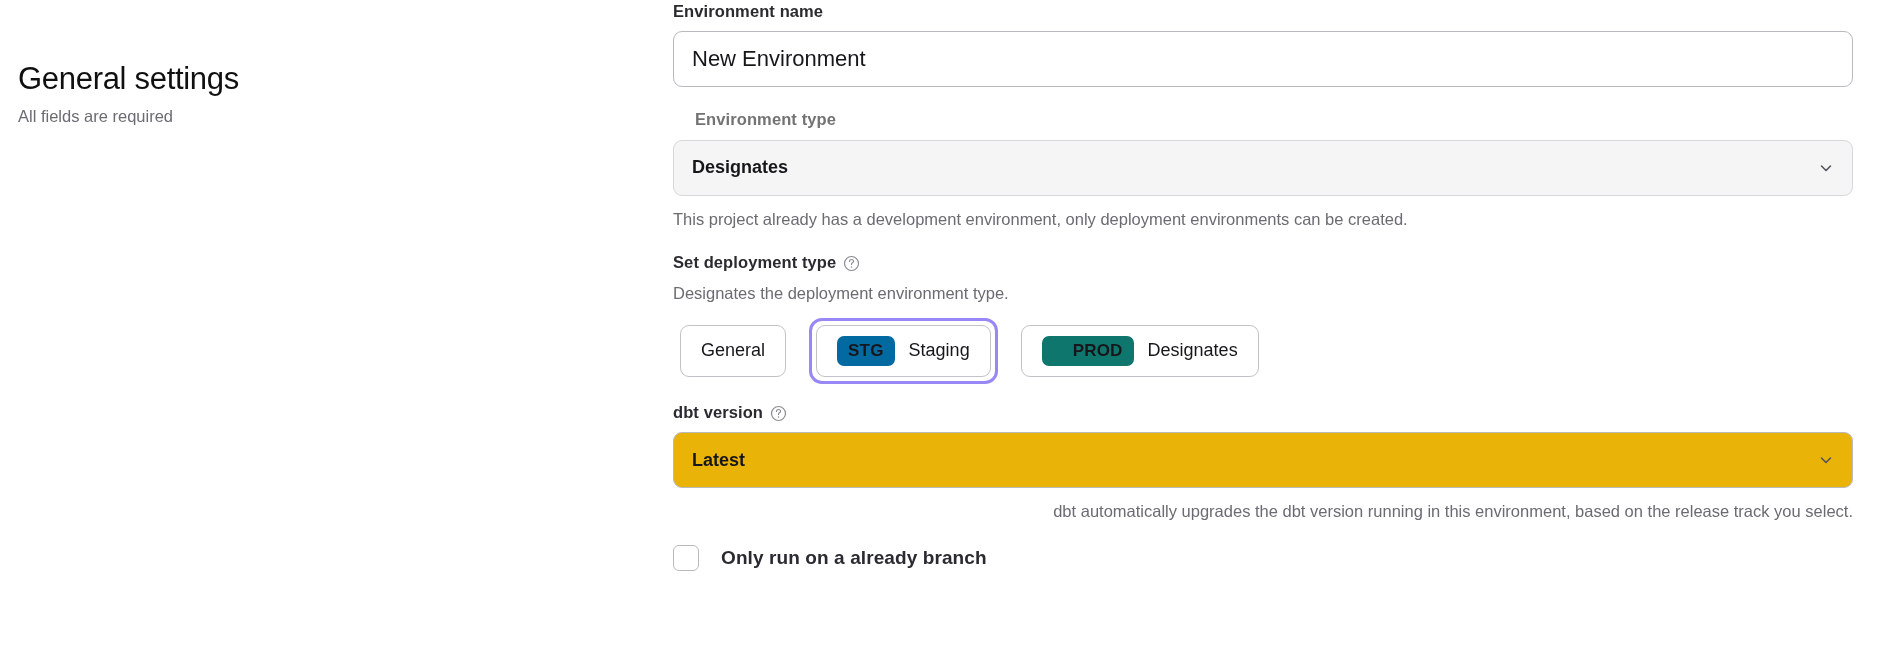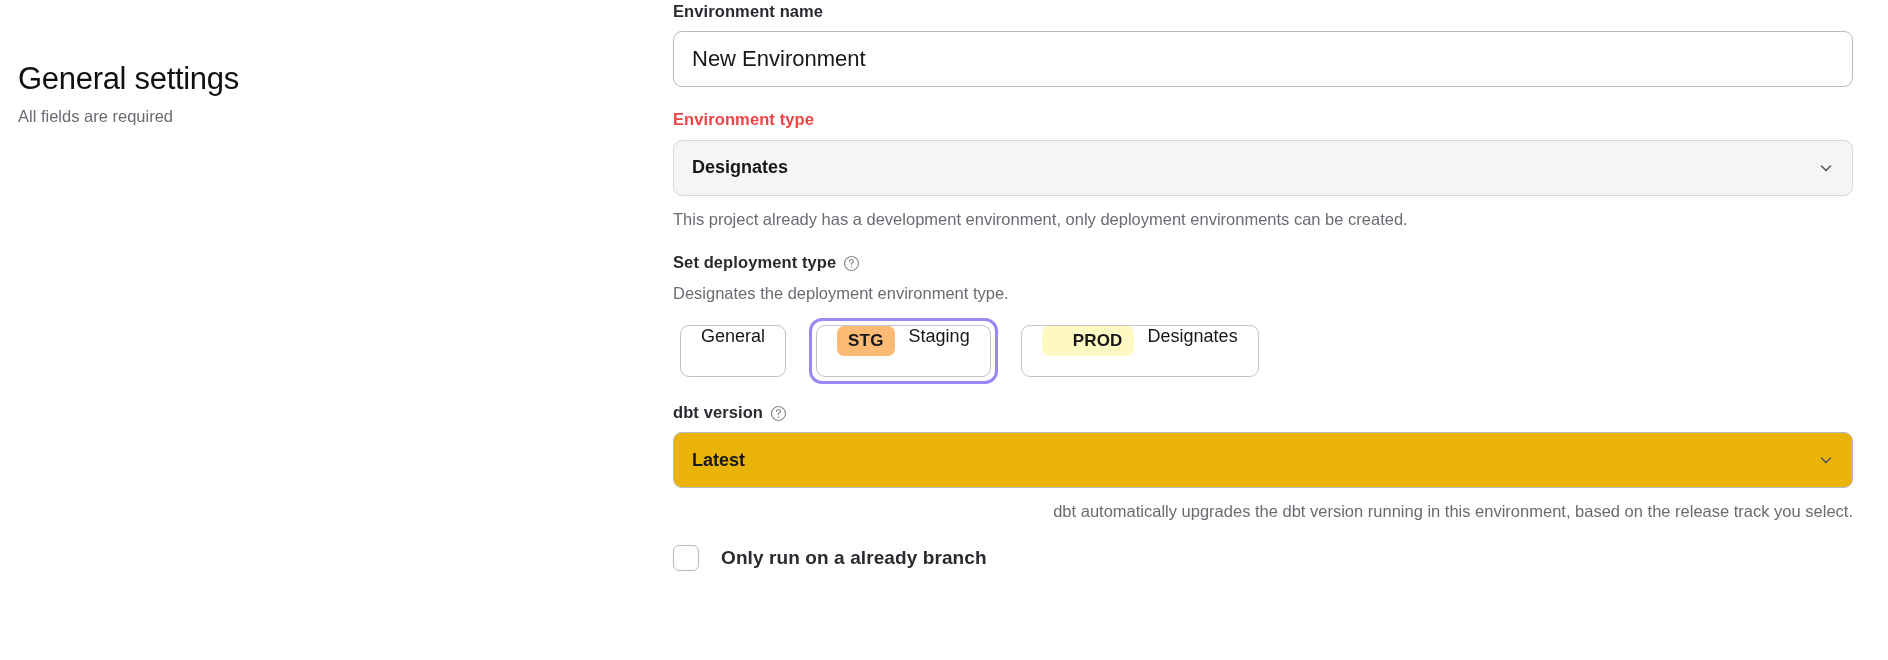--- a/index.html
+++ b/index.html
@@ -52,22 +52,23 @@
     font-size: 16.5px;
     font-weight: 700;
     color: #2a2a30;
     letter-spacing: 0.1px;
     line-height: 1.3;
     display: flex;
     align-items: center;
     gap: 7px;
   }
   .field-label.muted {
-    color: #ef4444;
-    font-weight: 700;
+    color: #737373;
+    font-weight: 700;
+    margin-left: 22px;
   }
 
   .help-icon {
     display: inline-block;
     width: 17px;
     height: 17px;
     flex: 0 0 17px;
     position: relative;
     top: 1px;
   }
@@ -144,41 +145,42 @@
   }
   .choice-wrap.focused {
     border-color: #9887f6;
   }
   .choice-btn {
     height: 52px;
     border: 1px solid #c2c2c9;
     border-radius: 9px;
     background: #ffffff;
     display: flex;
+    align-items: center;
     gap: 14px;
     padding: 0 20px;
     font-size: 18px;
     color: #17171b;
     white-space: nowrap;
     cursor: pointer;
   }
   .badge {
     display: inline-flex;
     align-items: center;
     justify-content: center;
     height: 30px;
     padding: 0 11px;
     border-radius: 7px;
     font-size: 17px;
     font-weight: 700;
     letter-spacing: 0.2px;
     color: #17171b;
   }
-  .badge.stg { background: #fdba74; }
-  .badge.prod { background: #fef9c3; padding-left: 31px; }
+  .badge.stg { background: #0369a1; }
+  .badge.prod { background: #0f766e; padding-left: 31px; }
 
   
   .check-row {
     margin-top: 22px;
     display: flex;
     align-items: center;
     gap: 22px;
   }
   .checkbox {
     width: 26px;

